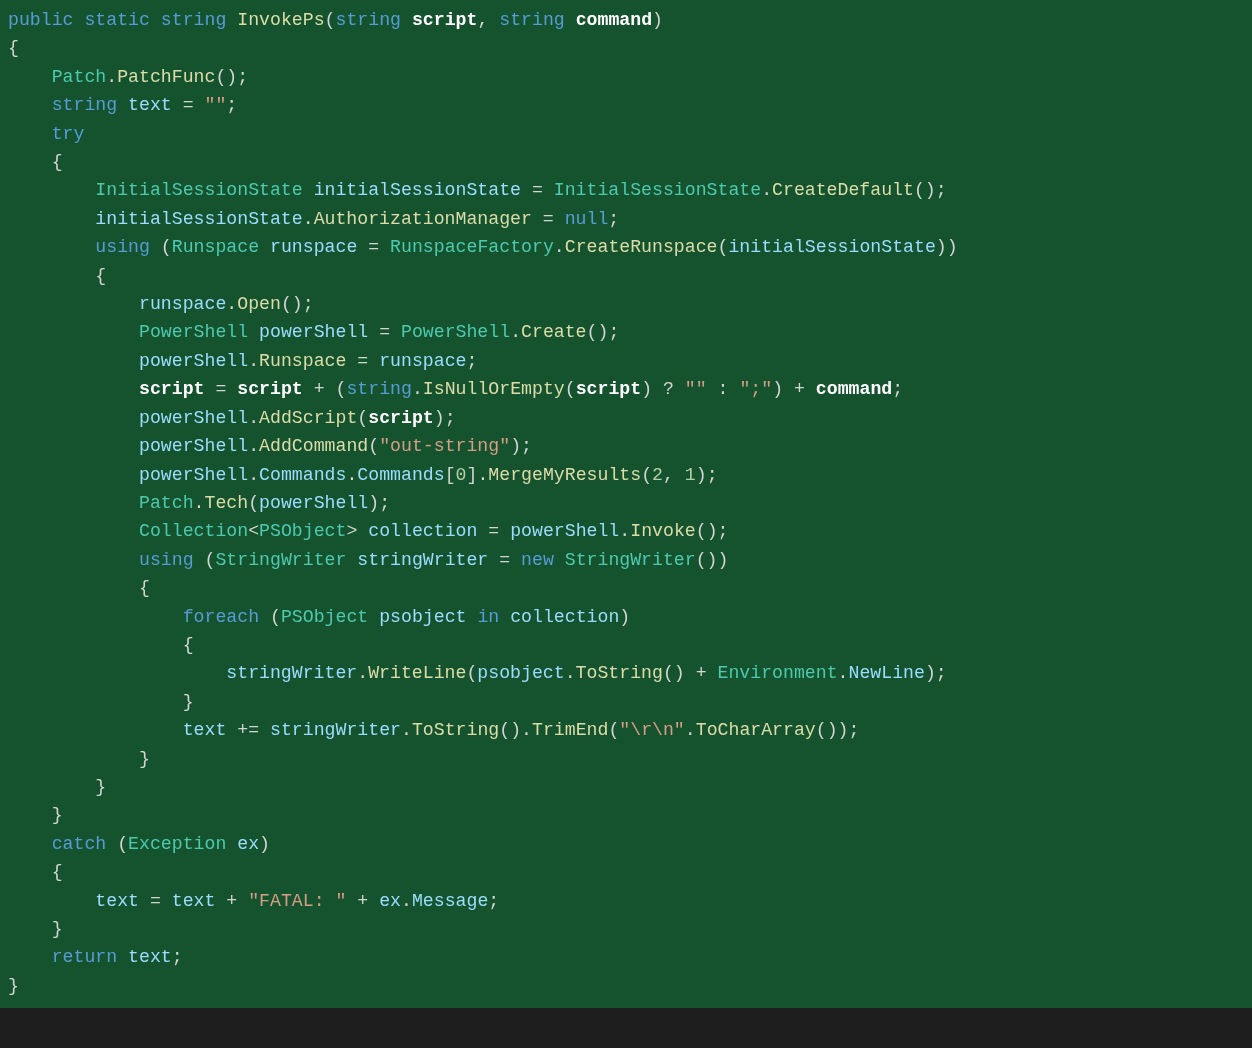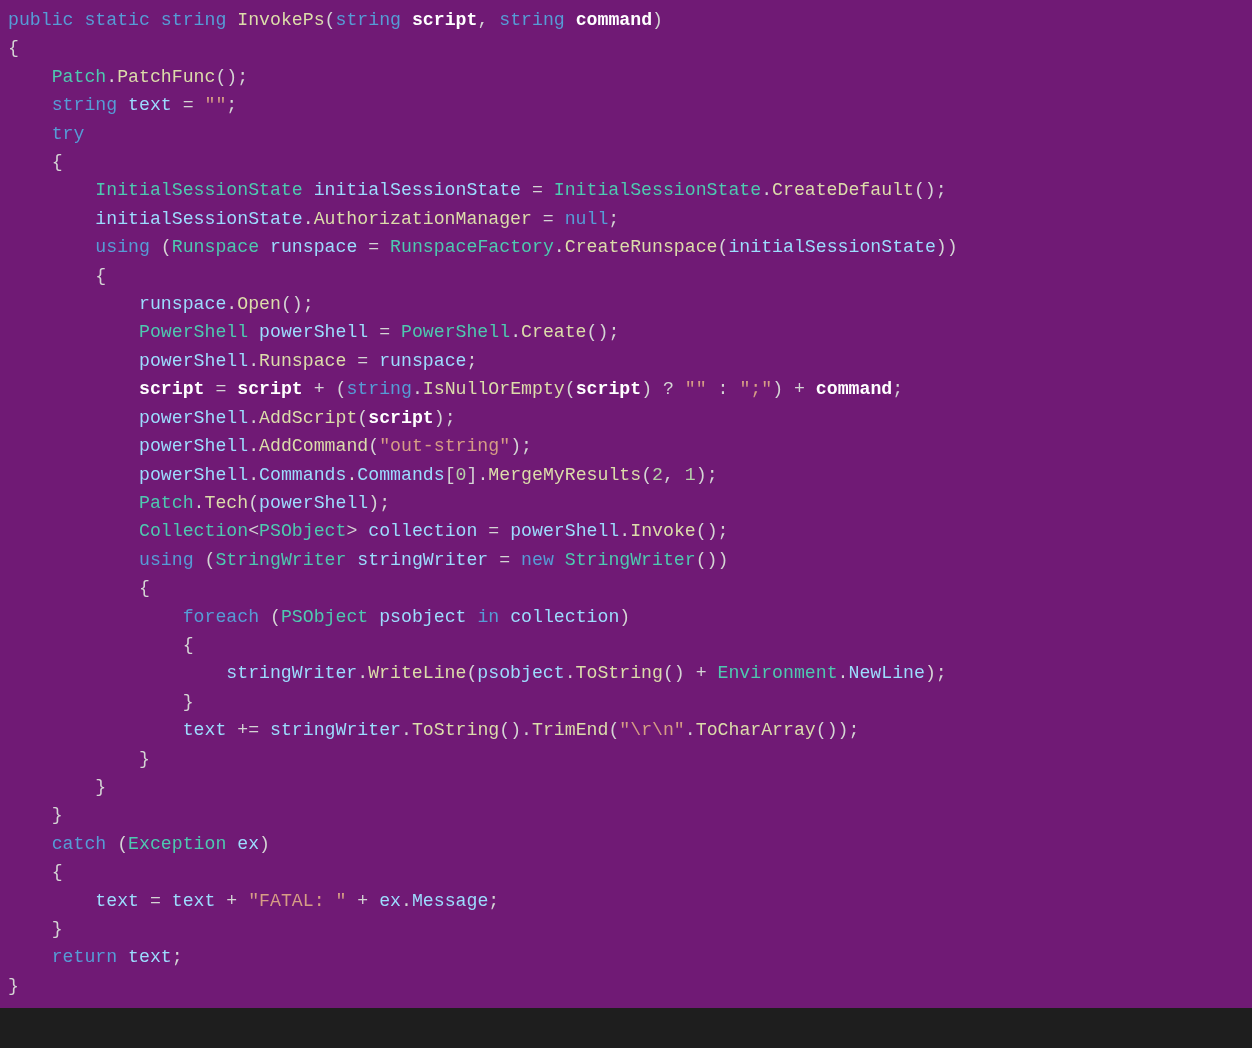--- a/index.html
+++ b/index.html
@@ -11,21 +11,21 @@
     overflow: hidden;
   }
   pre.code {
     margin: 0;
     padding: 6px 8px 8px 8px;
     font-family: Consolas, "Courier New", monospace;
     font-size: 18.2px;
     line-height: 28.4px;
     color: #d4d4d4;
     white-space: pre;
-    background: #701a75;
+    background: #14532d;
   }
   .kw   { color: #569cd6; }              
   .type { color: #4ec9b0; }              
   .method { color: #dcdcaa; }            
   .var  { color: #9cdcfe; }              
   .str  { color: #d69d85; }              
   .num  { color: #b5cea8; }              
   .punc { color: #d4d4d4; }              
   .wht  { color: #ffffff; font-weight: bold; } 
 </style>

